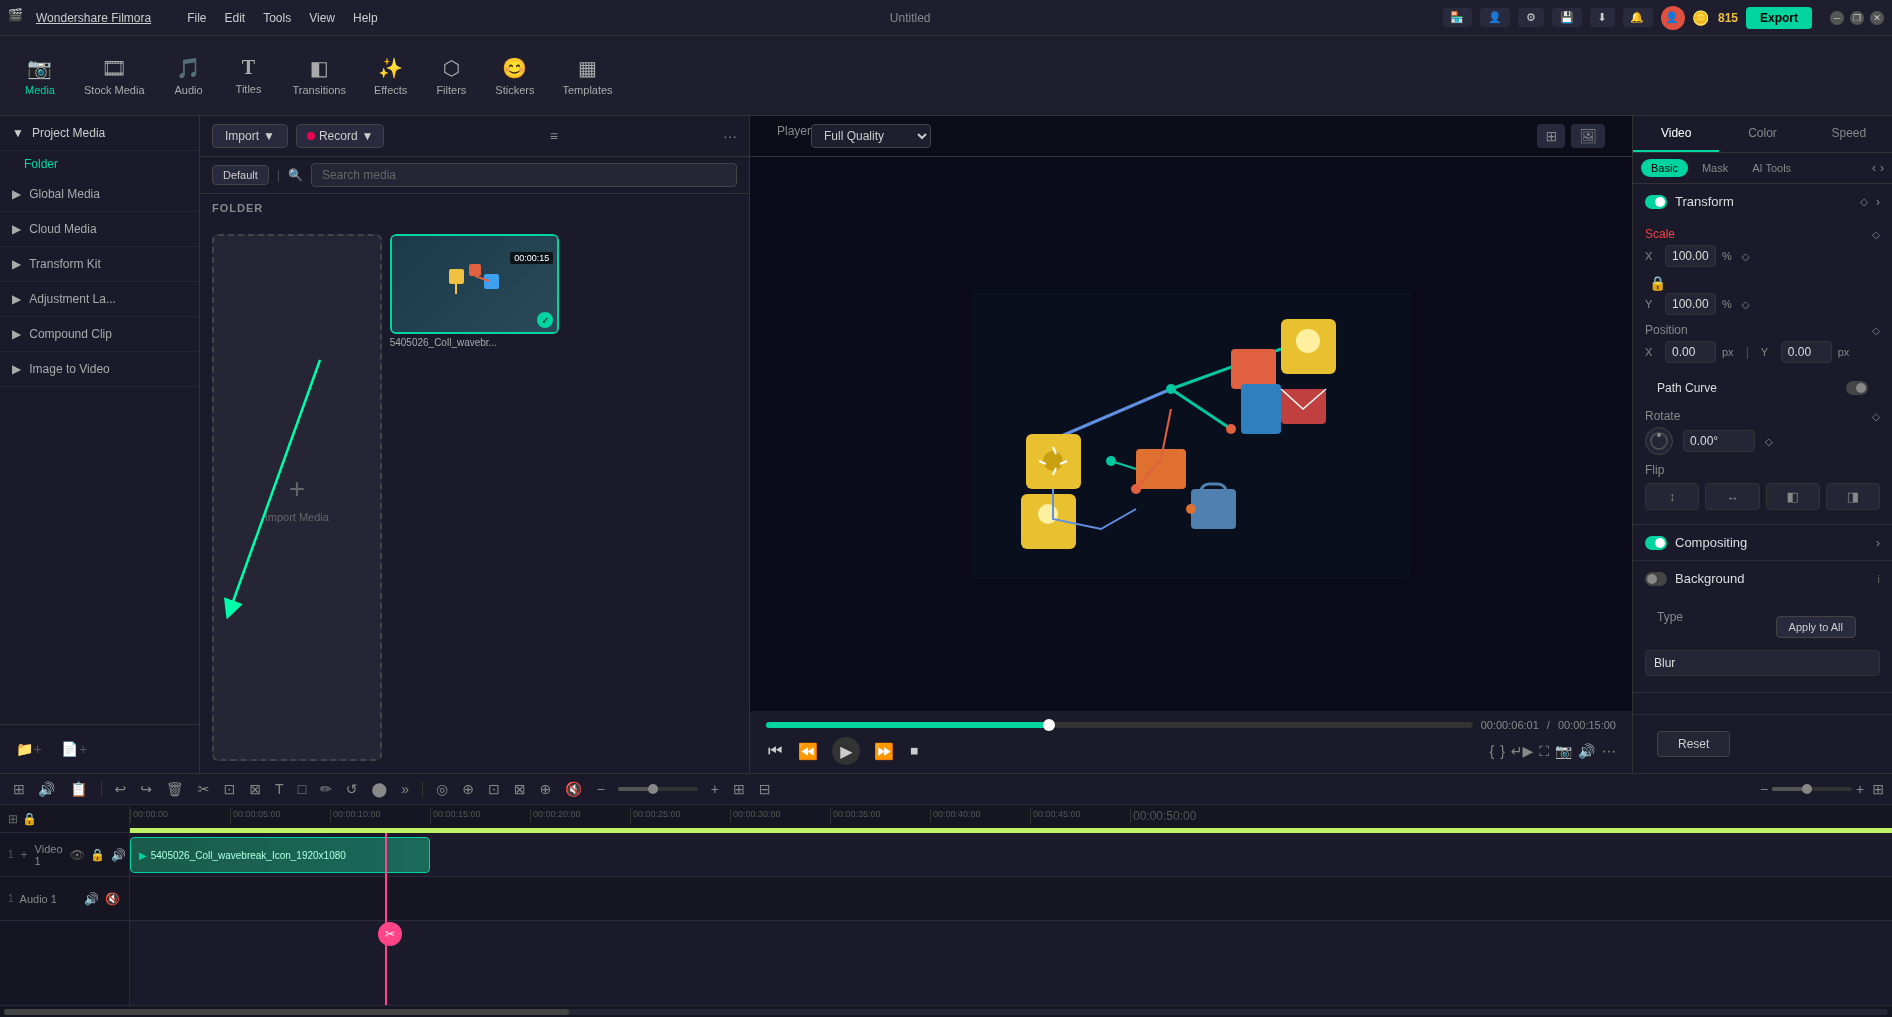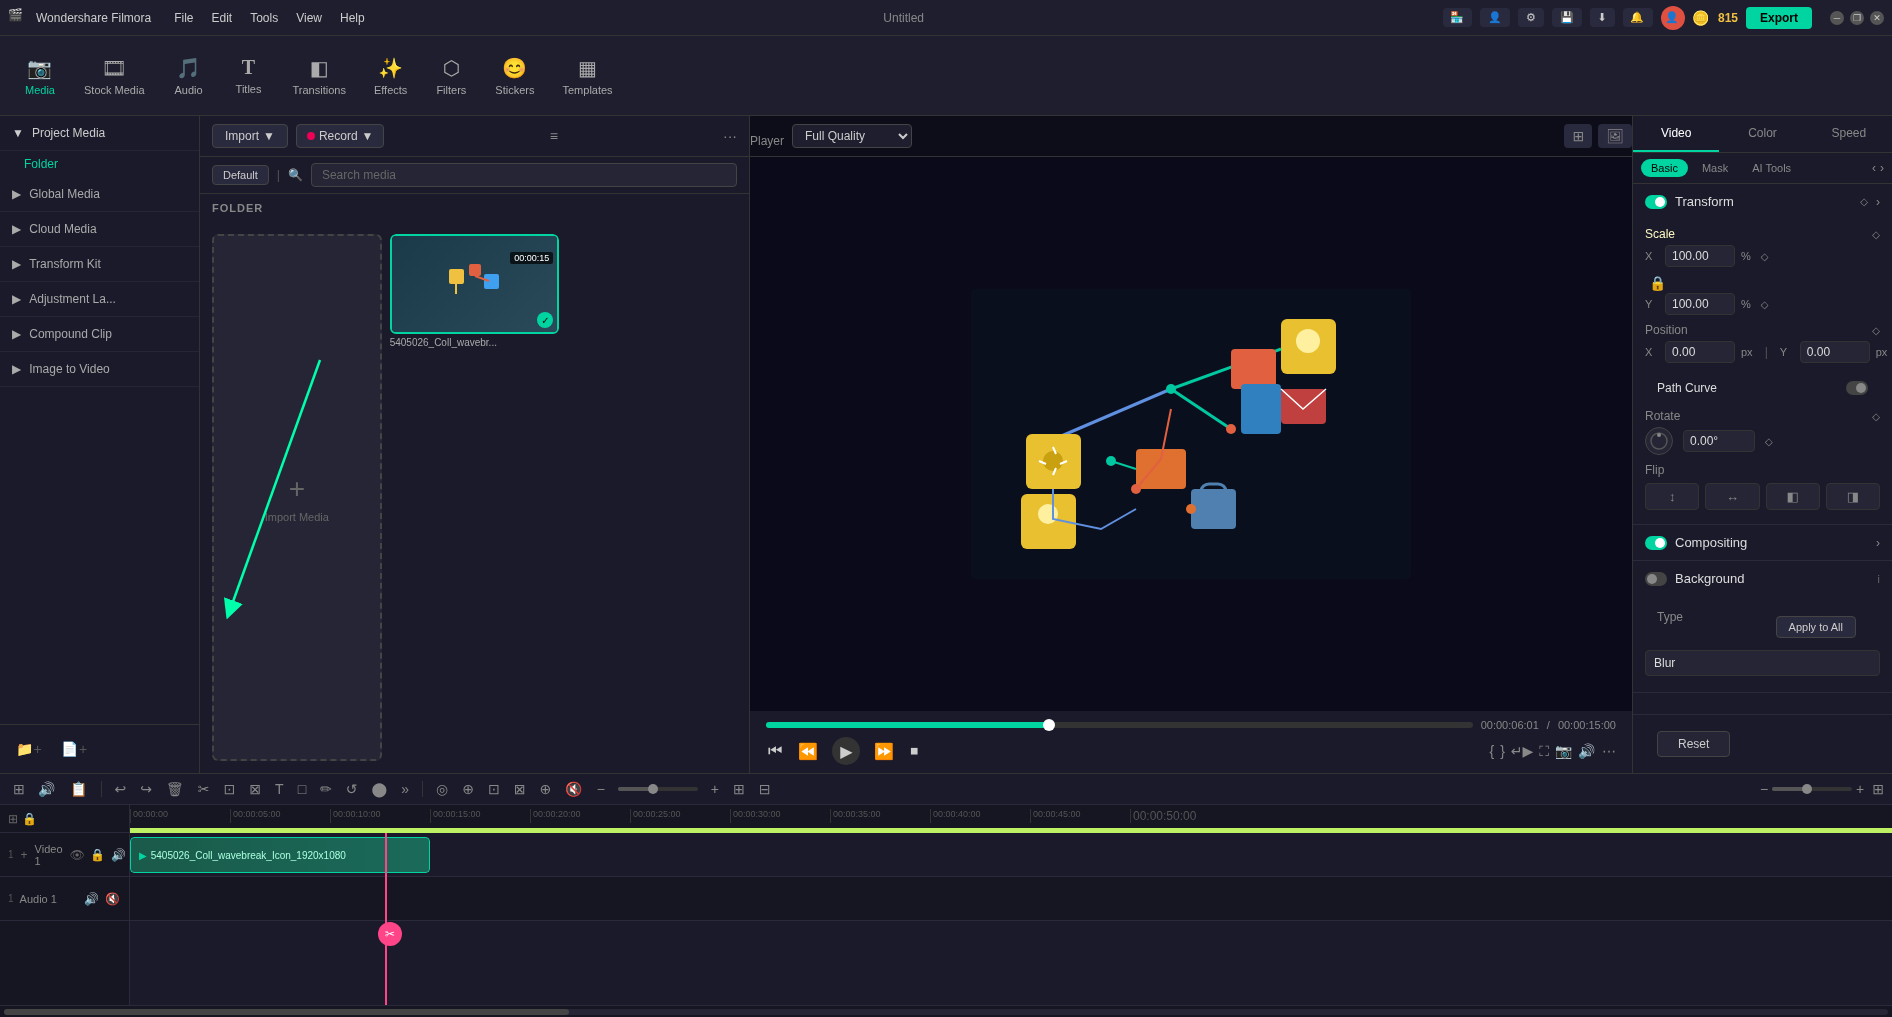--- a/index.html
+++ b/index.html
@@ -1,21 +1,21 @@
 <!DOCTYPE html>
 <html><head>
   <meta charset="utf-8">
   <style>
     * { box-sizing: border-box; margin: 0; padding: 0; }
     body { font-family: 'Segoe UI', Arial, sans-serif; background: #1a1a2e; color: #ccc; font-size: 12px; width: 1892px; height: 1017px; overflow: hidden; display: flex; flex-direction: column; }
 
     
     .titlebar { background: #1e1e2e; height: 36px; display: flex; align-items: center; padding: 0 8px; gap: 8px; border-bottom: 1px solid #333; flex-shrink: 0; }
     .titlebar-logo { width: 20px; height: 20px; }
-    .titlebar-appname { font-size: 12px; color: #ccc; margin-right: 15px; }
+    .titlebar-appname { font-size: 12px; color: #ccc; margin-right: 28px; text-decoration: underline; }
     .titlebar-menu { display: flex; gap: 18px; }
     .titlebar-menu span { font-size: 12px; color: #ccc; cursor: pointer; }
     .titlebar-center { flex: 1; text-align: center; font-size: 12px; color: #888; }
     .titlebar-right { display: flex; align-items: center; gap: 8px; }
     .titlebar-btn { background: #2a2a3e; border: none; color: #ccc; padding: 3px 8px; border-radius: 4px; cursor: pointer; font-size: 11px; }
     .export-btn { background: #00d4a0; color: #000; font-weight: bold; border: none; padding: 4px 14px; border-radius: 4px; cursor: pointer; font-size: 12px; }
     .win-controls { display: flex; gap: 6px; margin-left: 10px; }
     .win-ctrl { width: 14px; height: 14px; border-radius: 50%; cursor: pointer; display: flex; align-items: center; justify-content: center; font-size: 9px; }
     .win-minimize { background: #555; color: #ccc; }
     .win-restore { background: #555; color: #ccc; }
@@ -54,21 +54,21 @@
     .media-item.import-placeholder .plus { font-size: 28px; }
     .media-item.import-placeholder .label { font-size: 11px; }
     .media-thumb { width: 100%; height: 100px; background: #2a2a3e; display: flex; align-items: center; justify-content: center; position: relative; border-radius: 6px; overflow: hidden; border: 2px solid #00d4a0; }
     .media-thumb-inner { width: 100%; height: 100%; background: linear-gradient(135deg, #1a3a4a 0%, #2a4a5a 100%); display: flex; align-items: center; justify-content: center; }
     .media-filename { font-size: 10px; color: #aaa; padding: 3px 0; white-space: nowrap; overflow: hidden; text-overflow: ellipsis; }
     .media-timestamp { position: absolute; top: 16px; right: 4px; background: rgba(0,0,0,0.7); color: #fff; font-size: 9px; padding: 1px 4px; border-radius: 2px; }
     .media-check { position: absolute; bottom: 4px; right: 4px; background: #00d4a0; border-radius: 50%; width: 16px; height: 16px; display: flex; align-items: center; justify-content: center; color: #000; font-size: 10px; }
 
     
     .player-area { flex: 1; background: #0d0d1a; display: flex; flex-direction: column; }
-    .player-header { display: flex; align-items: flex-end; gap: 8px; padding: 8px 0; border-bottom: 1px solid #333; }
+    .player-header { display: flex; align-items: flex-start; gap: 0; padding: 8px 27px; border-bottom: 1px solid #333; }
     .player-label { color: #888; font-size: 12px; }
     .quality-select { background: #1e1e2e; border: 1px solid #444; color: #ccc; padding: 3px 8px; border-radius: 4px; font-size: 12px; cursor: pointer; }
     .player-view-btns { margin-left: auto; display: flex; gap: 6px; }
     .player-view-btn { background: #2a2a3e; border: none; color: #888; padding: 4px 8px; border-radius: 4px; cursor: pointer; font-size: 14px; }
     .player-canvas { flex: 1; background: #0a0a1a; display: flex; align-items: center; justify-content: center; overflow: hidden; }
     .player-controls { background: #1a1a2a; padding: 8px 16px; display: flex; flex-direction: column; gap: 6px; }
     .player-timeline { display: flex; align-items: center; gap: 8px; }
     .player-progress { flex: 1; height: 6px; background: #333; border-radius: 3px; position: relative; cursor: pointer; }
     .player-progress-fill { height: 100%; background: #00d4a0; border-radius: 3px; width: 40%; }
     .player-progress-thumb { width: 12px; height: 12px; background: #fff; border-radius: 50%; position: absolute; top: -3px; left: 40%; transform: translateX(-50%); }
@@ -91,21 +91,21 @@
     .panel-section { border-bottom: 1px solid #2a2a3a; }
     .panel-section-header { display: flex; align-items: center; gap: 8px; padding: 10px 12px; cursor: pointer; }
     .panel-section-toggle { width: 22px; height: 14px; background: #00d4a0; border-radius: 7px; position: relative; flex-shrink: 0; }
     .panel-section-toggle::after { content: ''; width: 10px; height: 10px; background: #fff; border-radius: 50%; position: absolute; top: 2px; right: 2px; }
     .panel-section-title { font-size: 13px; color: #ddd; font-weight: 500; flex: 1; }
     .panel-section-expand { color: #888; font-size: 12px; margin-left: auto; }
     .panel-section-diamond { color: #888; font-size: 10px; }
     .panel-body { padding: 8px 12px; }
     .panel-xy-row { display: flex; align-items: center; gap: 6px; margin-bottom: 8px; }
     .panel-xy-label { color: #888; font-size: 11px; min-width: 14px; }
-    .panel-xy-input { width: 70px; background: #252535; border: 1px solid #333; color: #ddd; padding: 3px 6px; border-radius: 4px; font-size: 12px; }
+    .panel-xy-input { width: 51px; background: #252535; border: 1px solid #333; color: #ddd; padding: 3px 6px; border-radius: 4px; font-size: 12px; }
     .panel-xy-unit { color: #888; font-size: 11px; }
     .flip-btns { display: flex; gap: 6px; margin-bottom: 6px; }
     .flip-btn { flex: 1; background: #252535; border: 1px solid #333; color: #888; padding: 5px; border-radius: 4px; cursor: pointer; text-align: center; font-size: 13px; }
     .rotate-row { display: flex; align-items: center; gap: 10px; margin-bottom: 8px; }
     .rotate-dial { width: 28px; height: 28px; border-radius: 50%; background: #252535; border: 1px solid #444; display: flex; align-items: center; justify-content: center; cursor: pointer; }
     .path-curve-row { display: flex; align-items: center; padding: 10px 12px; }
     .path-curve-label { font-size: 12px; color: #ddd; flex: 1; }
     .path-curve-toggle { width: 22px; height: 14px; background: #444; border-radius: 7px; position: relative; flex-shrink: 0; }
     .path-curve-toggle::after { content: ''; width: 10px; height: 10px; background: #888; border-radius: 50%; position: absolute; top: 2px; right: 2px; }
     .apply-to-all-btn { background: #2a2a3e; border: 1px solid #444; color: #ccc; padding: 4px 12px; border-radius: 4px; cursor: pointer; font-size: 11px; margin: 6px 12px; }
@@ -430,21 +430,21 @@
     <div class="panel-section">
       <div class="panel-section-header">
         <div class="panel-section-toggle"></div>
         <span class="panel-section-title">Transform</span>
         <span class="panel-section-diamond">◇</span>
         <span class="panel-section-expand">›</span>
       </div>
       <div class="panel-body">
 
         <div style="display:flex;align-items:center;margin-bottom:4px;">
-          <span style="color:#fef9c3;font-size:12px;min-width:60px;">Scale</span>
+          <span style="color:#ef4444;font-size:12px;min-width:60px;">Scale</span>
           <span style="color:#888;font-size:10px;margin-left:auto;cursor:pointer;">◇</span>
         </div>
         <div class="panel-xy-row">
           <span class="panel-xy-label">X</span>
           <input class="panel-xy-input" value="100.00" style="">
           <span class="panel-xy-unit">%</span>
           <span style="color:#888;font-size:10px;margin-left:4px;cursor:pointer;">◇</span>
         </div>
         <div style="display:flex;align-items:center;margin-bottom:2px;padding:0 0 0 4px;">
           <span style="color:#888;font-size:14px;cursor:pointer;">🔒</span>

